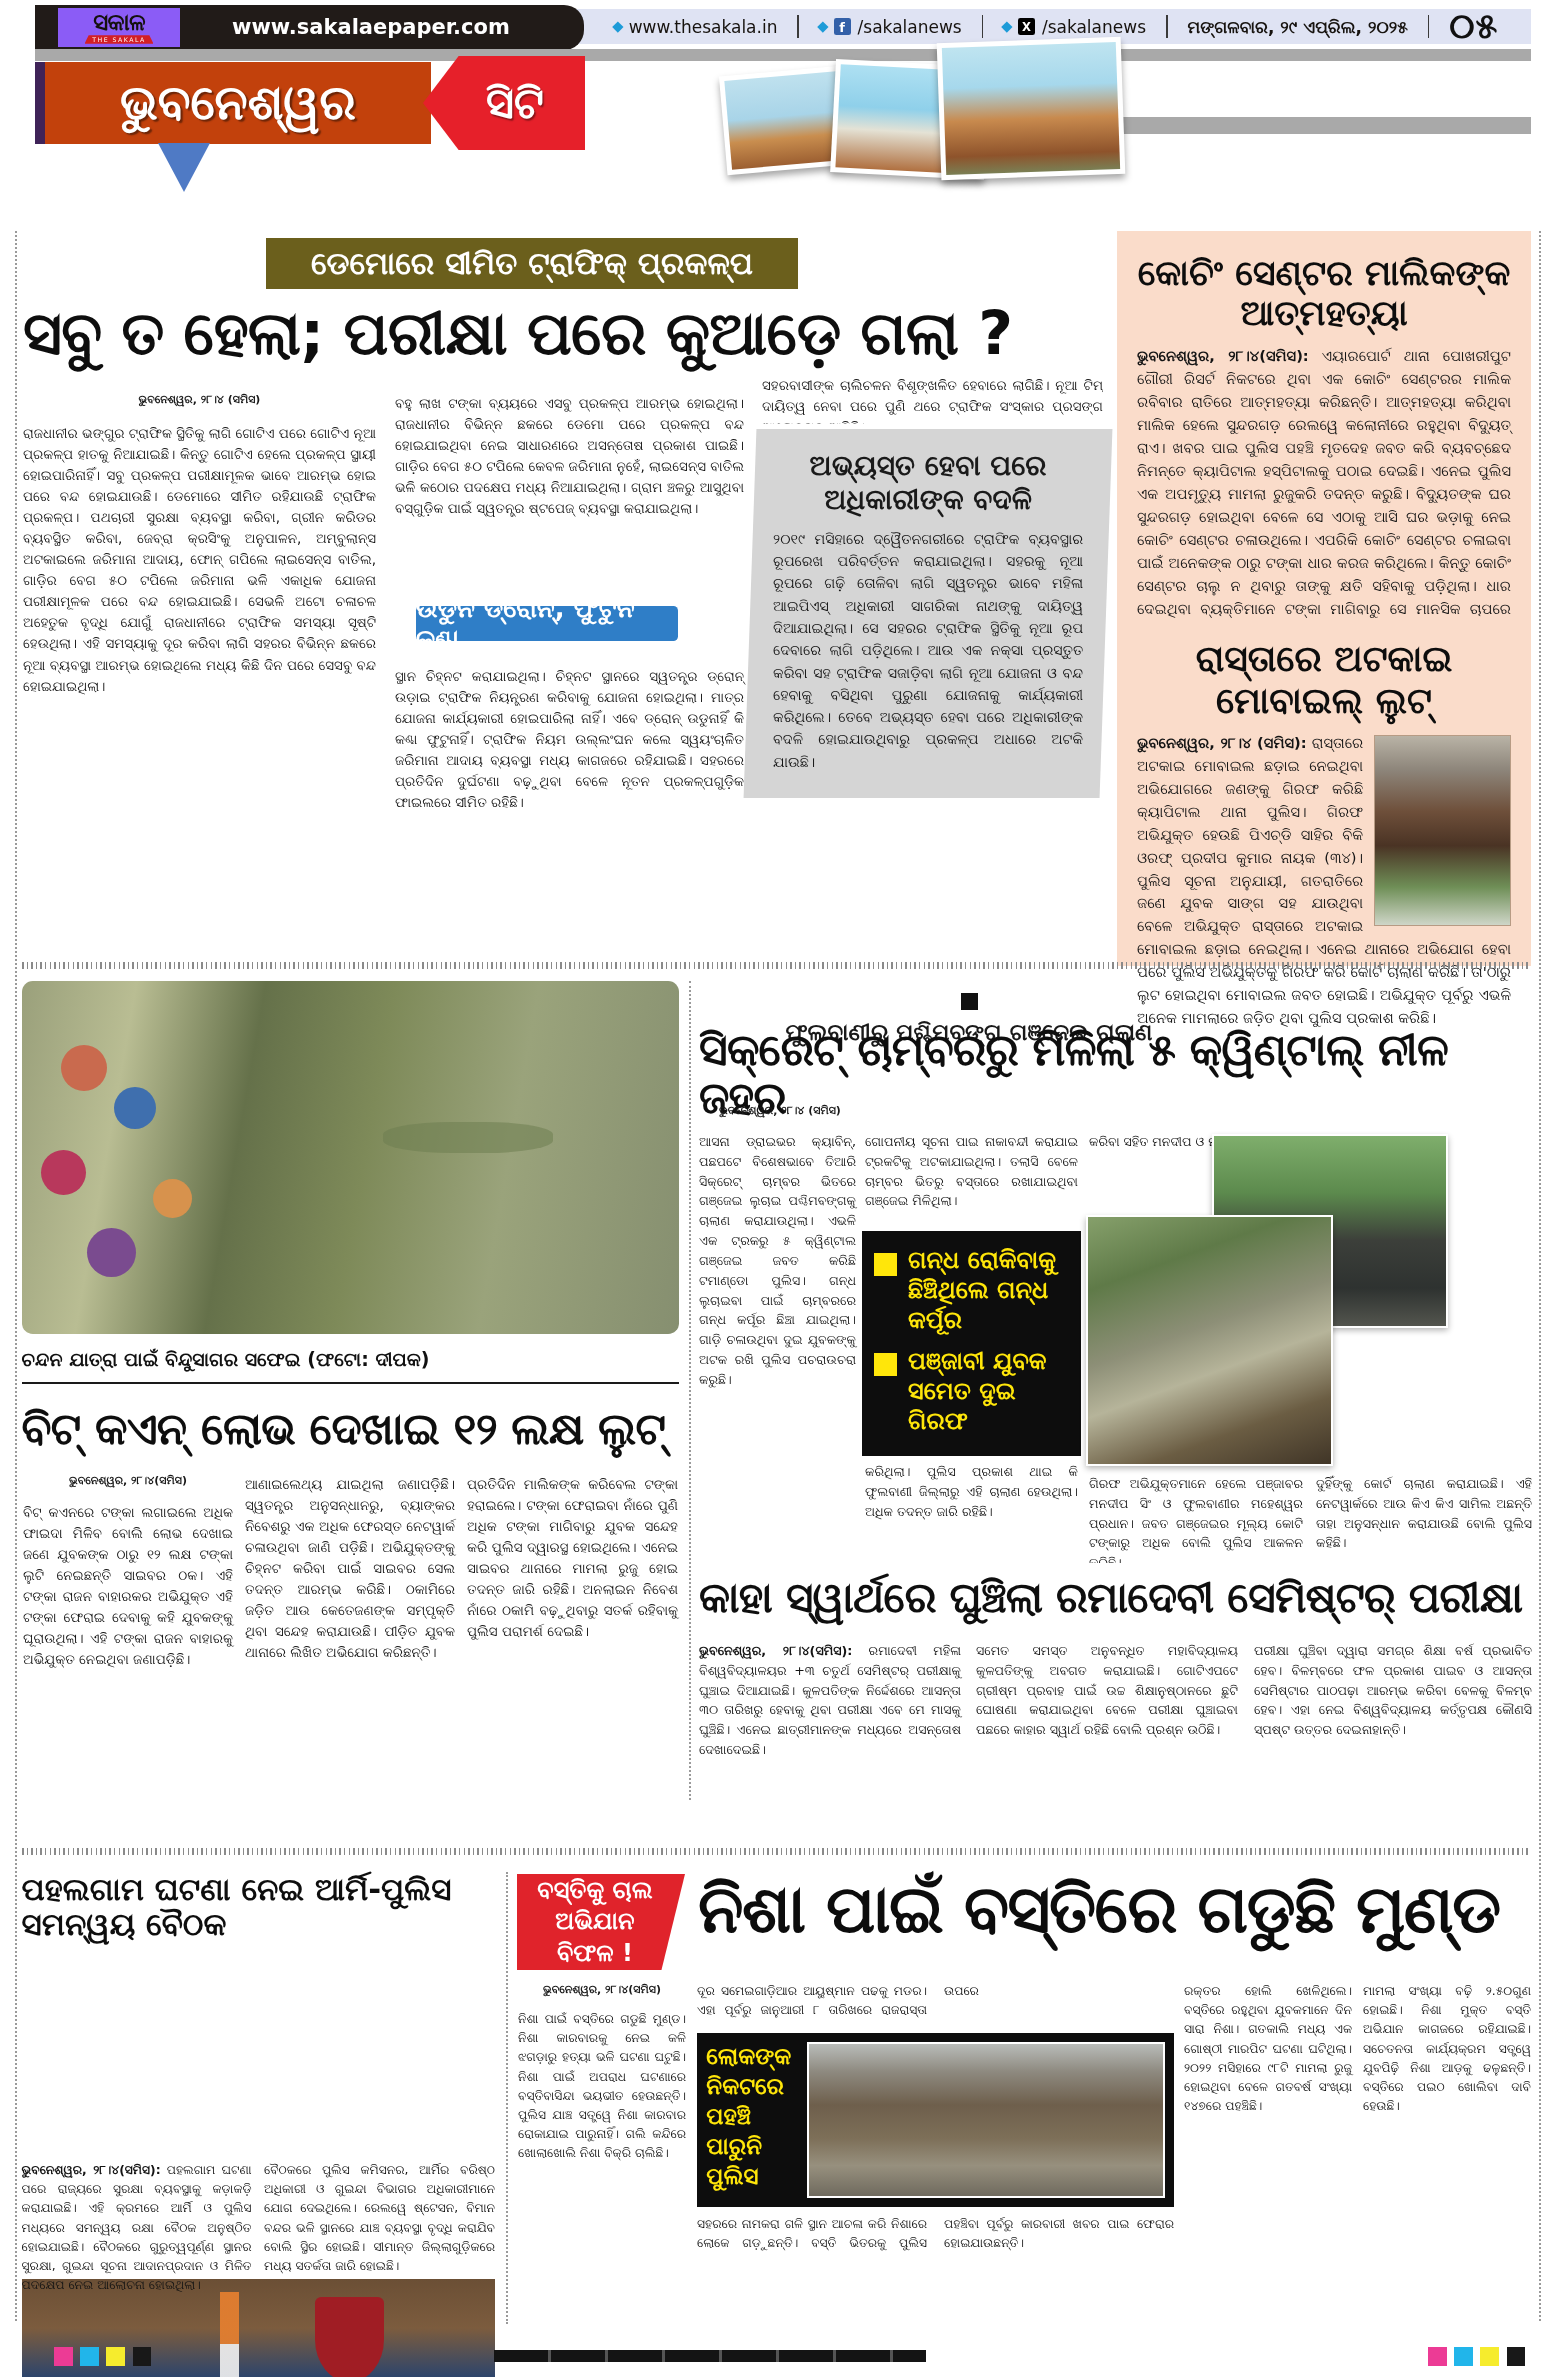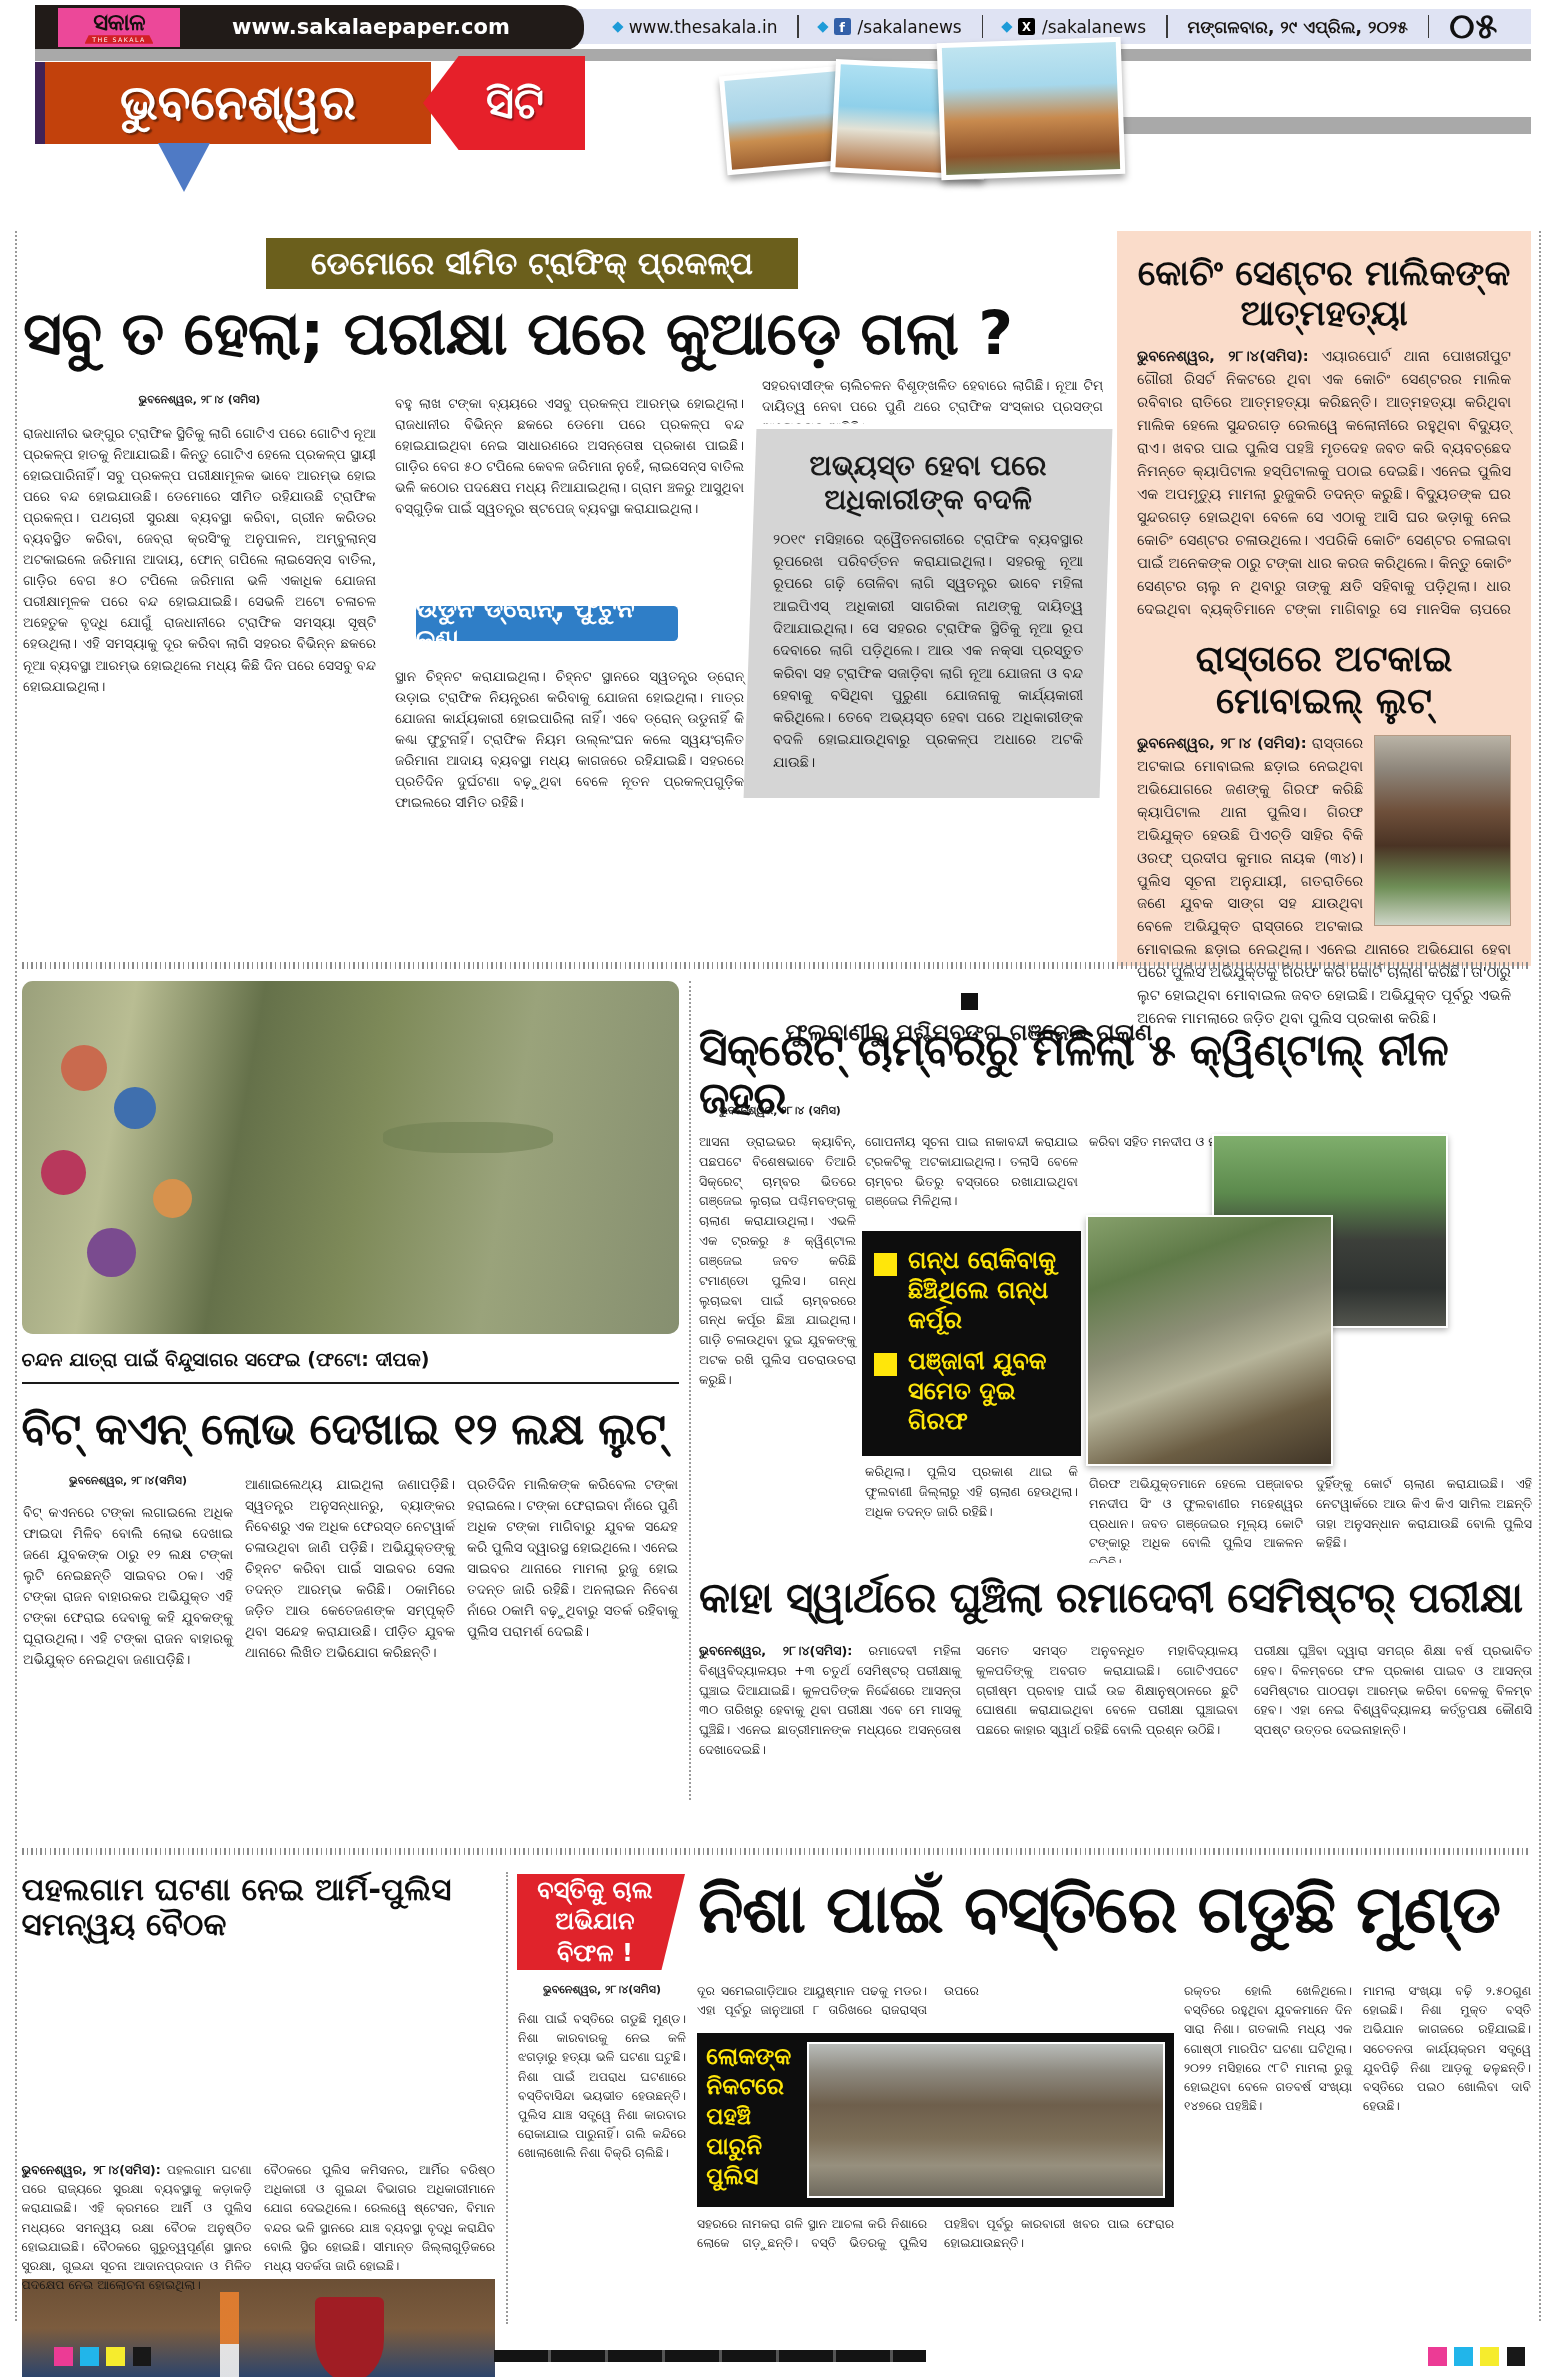--- a/index.html
+++ b/index.html
@@ -12,21 +12,21 @@
   .abs { position:absolute; }
 
   
   .top-lavender { left:35px; top:9.3px; width:1496px; height:35px; background:#dfe3f3; }
   .top-black {
     left:35px; top:4.6px; width:549px; height:45px; background:#211b18;
     border-radius:0 20px 20px 0;
     display:flex; align-items:center;
   }
   .logo-box {
-    position:absolute; left:23px; top:3.1px; width:122px; height:39px; background:#ec4899;
+    position:absolute; left:23px; top:3.1px; width:122px; height:39px; background:#8b5cf6;
     display:flex; flex-direction:column; align-items:center; justify-content:center;
   }
   .logo-main { font-size:23px; font-weight:bold; color:#14100e; line-height:1; letter-spacing:-0.8px; }
   .logo-ribbon {
     margin-top:1.5px; background:#d31f26; color:#fff; font-size:6.2px; letter-spacing:1.5px;
     padding:0.8px 7.7px; clip-path:polygon(6% 0,94% 0,100% 100%,0 100%);
   }
   .epaper-url { color:#ffffff; font-size:21px; font-weight:bold; margin-left:197px; }
   .head-items {
     left:594px; top:9.3px; width:937px; height:35px; display:flex; align-items:center;

